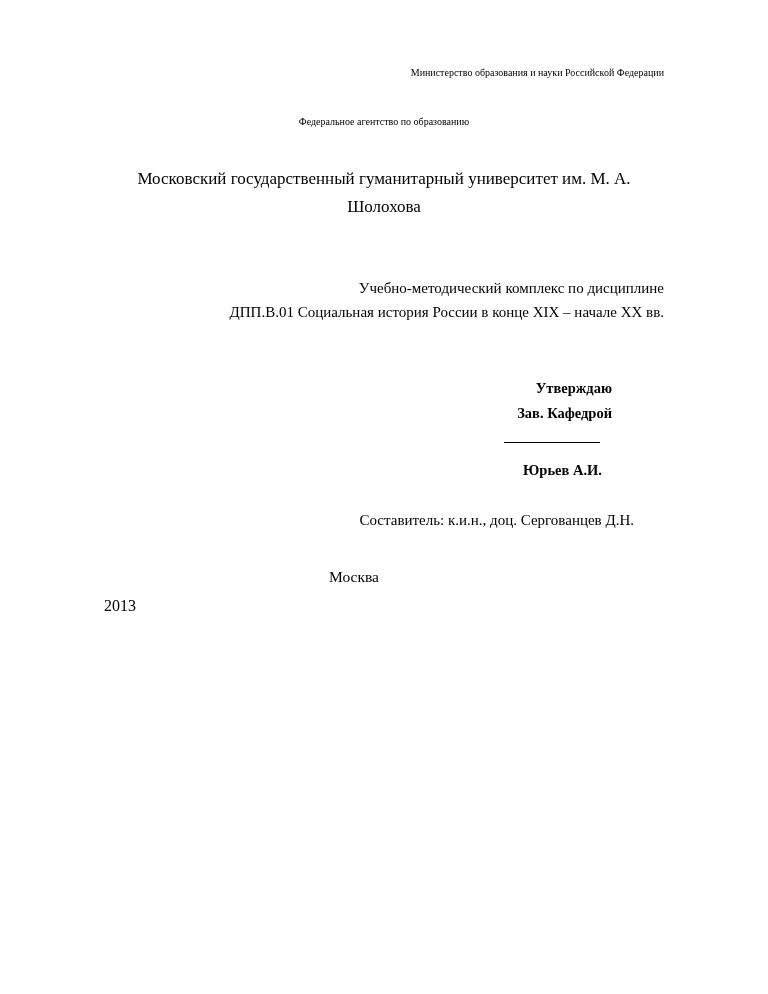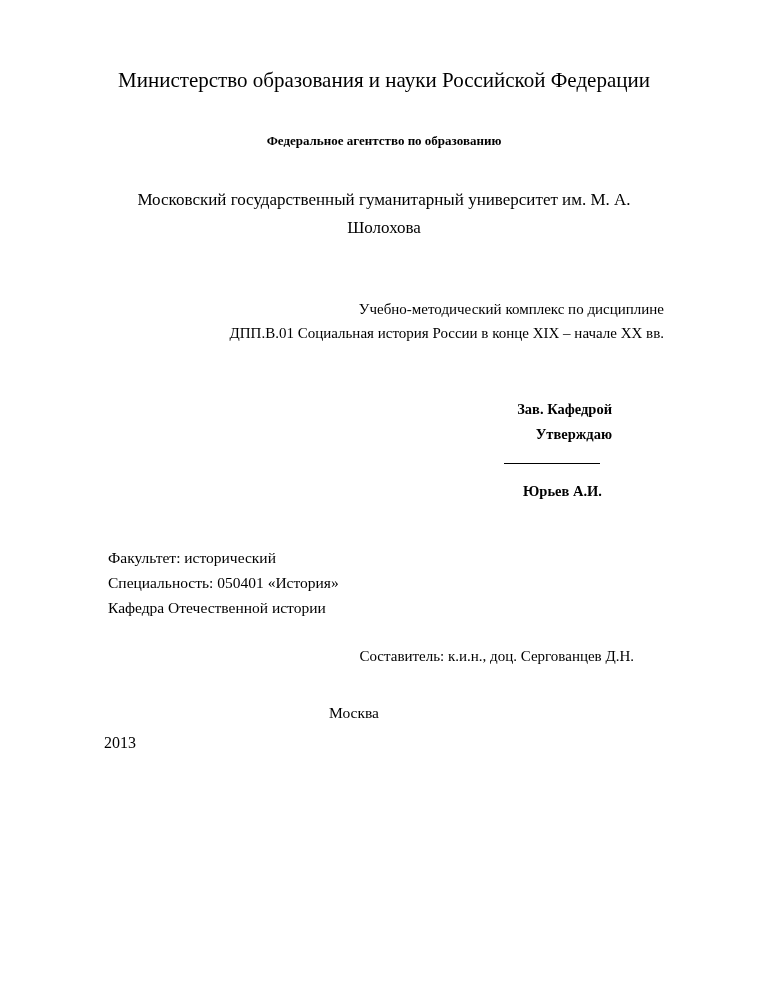--- a/index.html
+++ b/index.html
@@ -17,31 +17,30 @@
     overflow: hidden;
   }
   .page {
     position: relative;
     width: 768px;
     height: 994px;
     box-sizing: border-box;
     padding: 0 104px;
   }
   .ministry {
-    text-align: center;
-    font-size: 21px;
+    text-align: right;
+    font-size: 10px;
     margin-top: 65px;
     line-height: 1.5;
   }
   .agency {
     text-align: center;
-    font-size: 13px;
+    font-size: 10px;
     margin-top: 34px;
     line-height: 1.5;
-    font-weight: bold;
   }
   .university {
     text-align: center;
     font-size: 17px;
     margin-top: 36px;
     line-height: 1.65;
     padding: 0 6px;
   }
   .complex-block {
     text-align: right;
@@ -120,30 +119,25 @@
   <div class="agency">Федеральное агентство по образованию</div>
 
   <div class="university">Московский государственный гуманитарный университет им. М. А. Шолохова</div>
 
   <div class="complex-block">
     <span class="complex-line1">Учебно-методический комплекс по дисциплине</span>
     <span class="complex-line2">ДПП.В.01 Социальная история России в конце XIX – начале XX вв.</span>
   </div>
 
   <div class="approve-block">
+    <span class="line-row">Утверждаю</span>
     <span class="line-row">Зав. Кафедрой</span>
-    <span class="line-row">Утверждаю</span>
     <span class="sign-rule"></span>
     <span class="approver-name">Юрьев А.И.</span>
   </div>
 
-  <div class="details">
-    <div>Факультет: исторический</div>
-    <div>Специальность: 050401 «История»</div>
-    <div>Кафедра Отечественной истории</div>
-  </div>
 
   <div class="author">Составитель: к.и.н., доц. Сергованцев Д.Н.</div>
 
   <div class="city">Москва</div>
   <div class="year">2013</div>
 
 </div>
 
 </body></html>

